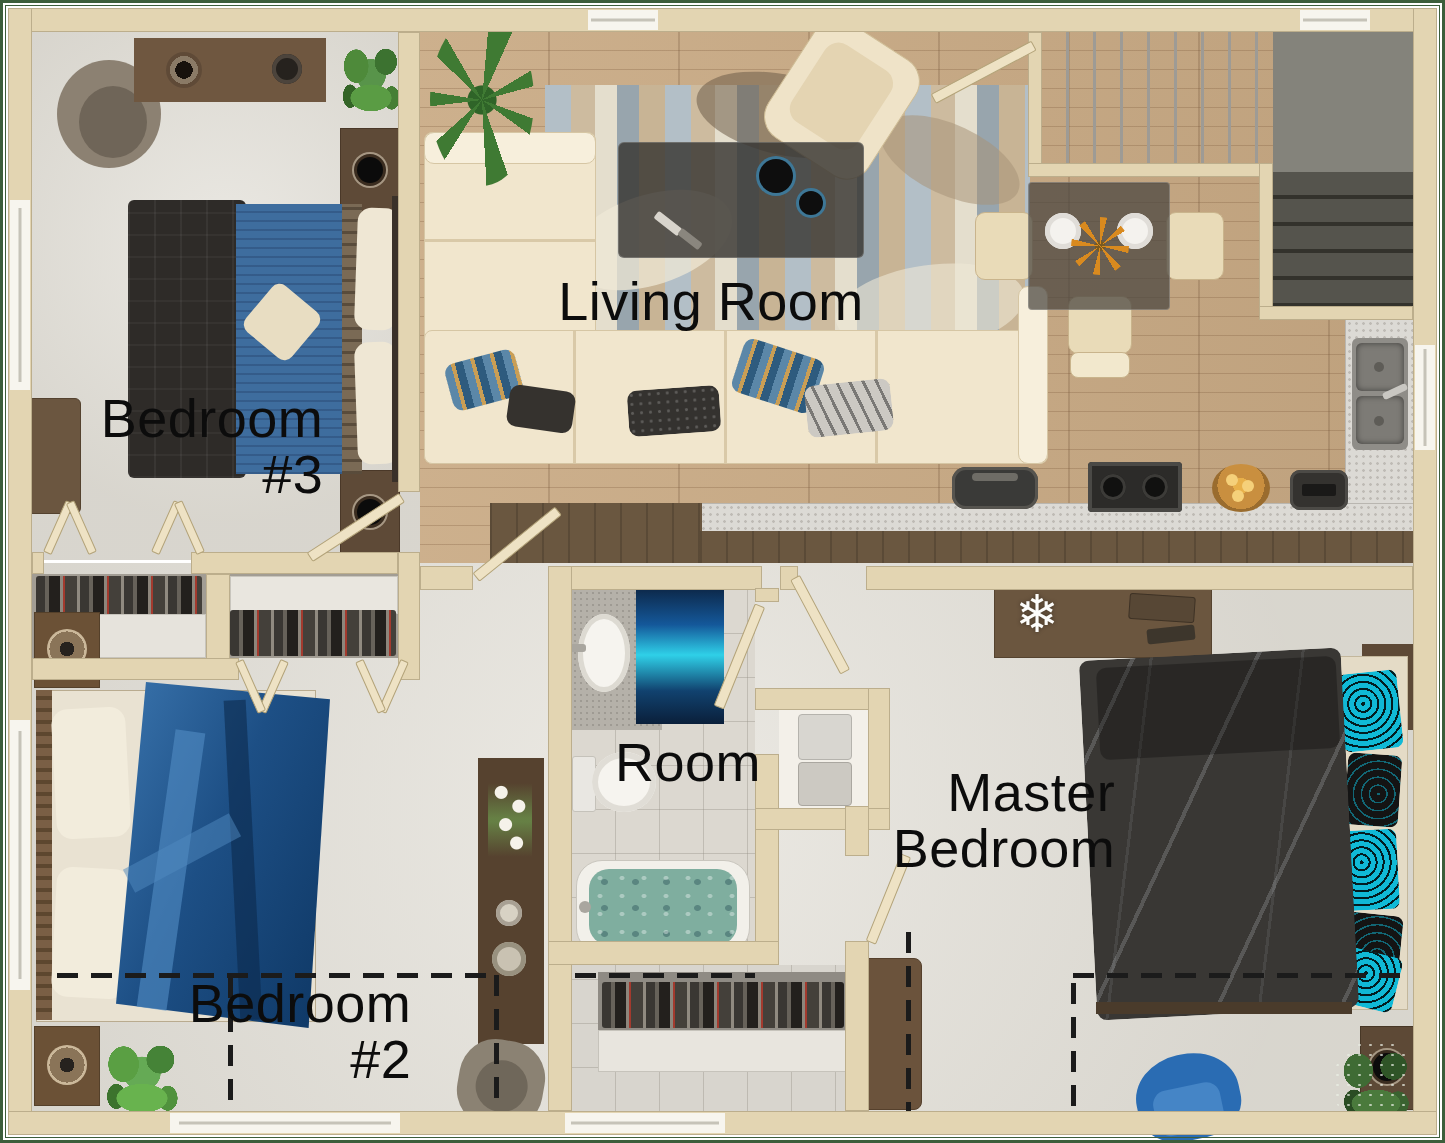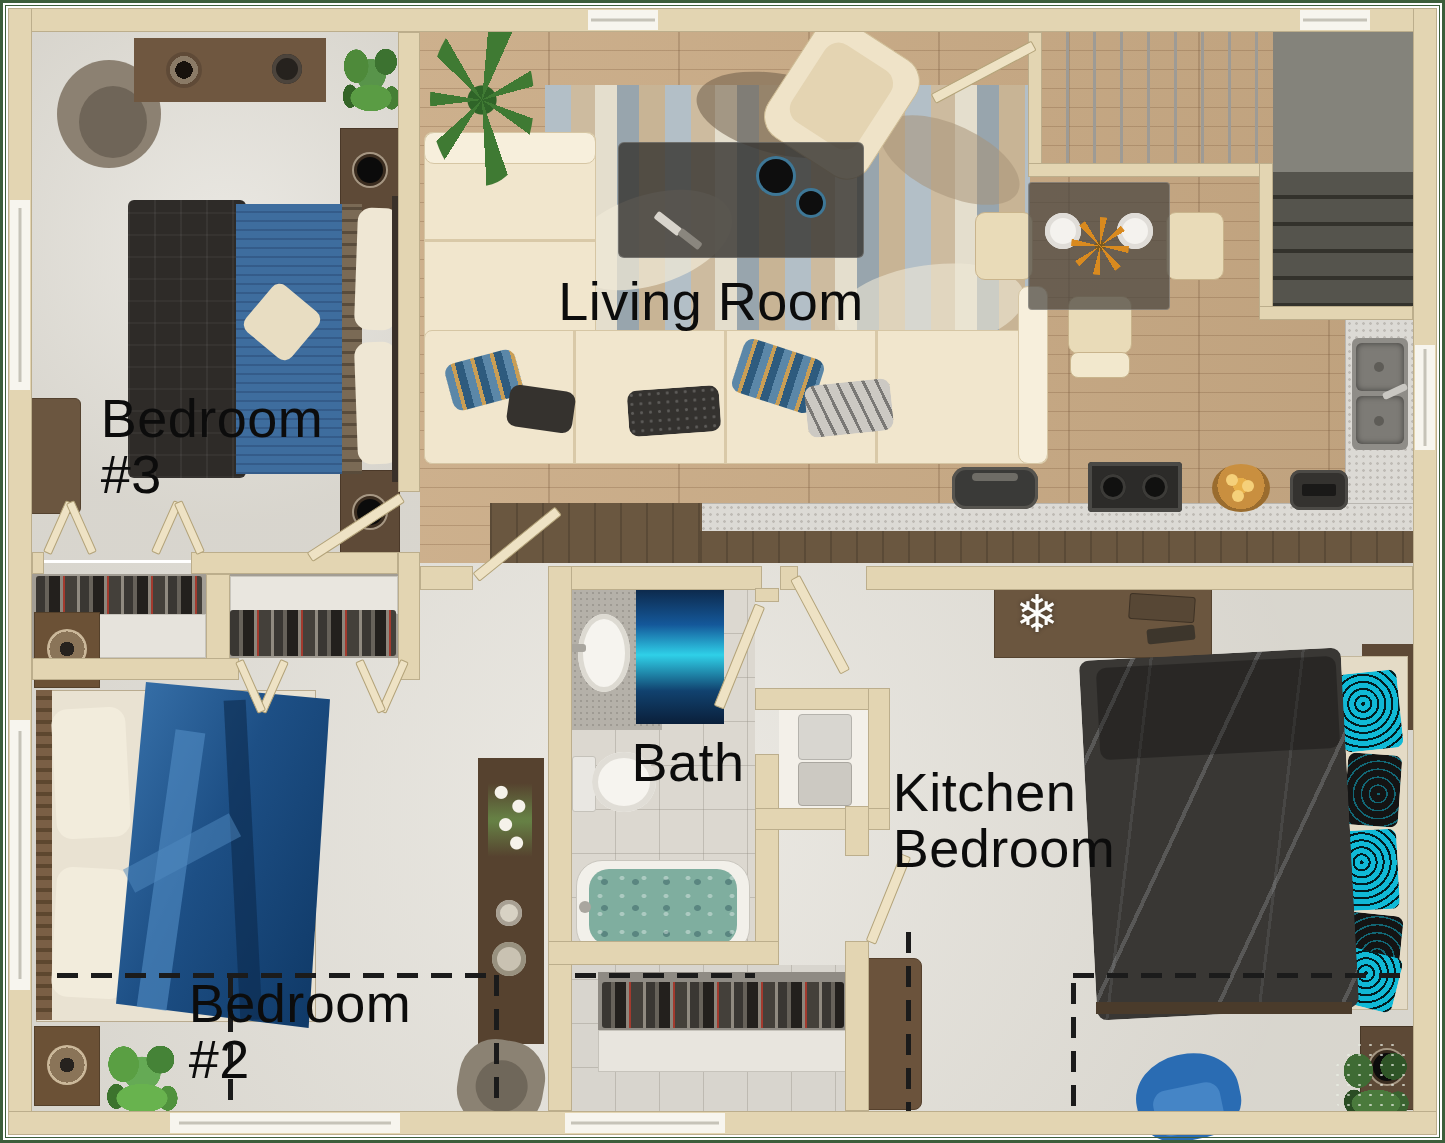--- a/index.html
+++ b/index.html
@@ -19,21 +19,21 @@
         transform-origin:left center;z-index:40}
   .bifold{position:absolute;z-index:40}
   .bifold i{position:absolute;left:50%;width:7px;height:54px;background:#eee2c4;border:1px solid #b3a379;border-radius:2px}
   .bifold.up i{top:0;transform-origin:top center}
   .bifold.down i{bottom:0;transform-origin:bottom center}
   .bifold i.l{transform:translateX(-50%) rotate(24deg)}
   .bifold i.r{transform:translateX(-50%) rotate(-24deg)}
   .dash-h{position:absolute;height:5px;background:repeating-linear-gradient(90deg,#1b1b1b 0 21px,transparent 21px 34px);z-index:45}
   .dash-v{position:absolute;width:5px;background:repeating-linear-gradient(180deg,#1b1b1b 0 21px,transparent 21px 34px);z-index:45}
   .label{position:absolute;transform:translate(-50%,-50%);font-size:54px;line-height:1.04;color:#0c0c0c;
-         white-space:nowrap;z-index:50;text-align:left;letter-spacing:.5px}
+         white-space:nowrap;z-index:50;text-align:right;letter-spacing:.5px}
   
   .carpet{background:#e1ded6;background-image:radial-gradient(circle at 50% 40%,rgba(255,255,255,.3),rgba(0,0,0,.04) 75%)}
   .carpet2{background:#e4e1d9;background-image:radial-gradient(circle at 45% 45%,rgba(255,255,255,.28),rgba(0,0,0,.05) 80%)}
   .wood{background-color:#c9aa84;background-image:
         repeating-linear-gradient(180deg,transparent 0 18px,rgba(120,85,55,.28) 18px 19px),
         repeating-linear-gradient(90deg,transparent 0 128px,rgba(100,70,45,.22) 128px 130px),
         linear-gradient(90deg,rgba(255,255,255,.07),rgba(0,0,0,.05))}
   .tile{background:#dcd8d0;background-image:
         repeating-linear-gradient(0deg,transparent 0 43px,rgba(150,145,135,.4) 43px 44px),
         repeating-linear-gradient(90deg,transparent 0 43px,rgba(150,145,135,.4) 43px 44px)}
@@ -228,21 +228,21 @@
   </div>
   <div class="furn" style="left:576px;top:860px;width:172px;height:92px;background:#f2f0ea;border:1px solid #c9c6be;border-radius:26px">
     <div class="abs" style="left:12px;top:8px;width:148px;height:76px;border-radius:20px;background-color:#7fae9f;
                 background-image:radial-gradient(rgba(255,255,255,.35) 2px,transparent 3px),radial-gradient(rgba(20,60,70,.35) 3px,transparent 4px);background-size:22px 18px,31px 26px"></div>
     <div class="abs" style="left:2px;top:40px;width:12px;height:12px;border-radius:50%;background:#a9a69f"></div>
   </div>
 
   <div class="furn" style="left:798px;top:714px;width:52px;height:44px;background:#d8d6d0;border:1px solid #b5b3ad;border-radius:4px"></div>
   <div class="furn" style="left:798px;top:762px;width:52px;height:42px;background:#ccc9c2;border:1px solid #aaa7a0;border-radius:4px"></div>
 
-  <div class="label" style="left:688px;top:762px">Bath</div>
+  <div class="label" style="left:688px;top:762px">Room</div>
 
   <div class="furn" style="left:598px;top:972px;width:250px;height:62px;background:#8f8b84">
     <div class="abs shoes" style="left:4px;top:10px;width:242px;height:46px;border-radius:3px"></div>
   </div>
   <div class="furn" style="left:598px;top:1030px;width:250px;height:40px;background:#e8e5de;border:1px solid #c6c3bb"></div>
 
   <div class="furn" style="left:994px;top:582px;width:216px;height:74px;background:#6b563f;border:1px solid #55432f">
     <div class="abs" style="left:14px;top:2px;width:56px;height:56px;color:#fdfdfb;font-size:52px;line-height:58px;text-align:center;text-shadow:0 0 4px rgba(0,0,0,.4)">❄</div>
     <div class="abs" style="left:134px;top:12px;width:64px;height:24px;background:#574735;border:1px solid #3e3225;border-radius:3px;transform:rotate(4deg)"></div>
     <div class="abs" style="left:152px;top:44px;width:48px;height:15px;background:#3d362c;border-radius:3px;transform:rotate(-6deg)"></div>
@@ -275,21 +275,21 @@
        radial-gradient(closest-side at 70% 30%,#2f5427 0 50%,transparent 51%),
        radial-gradient(closest-side at 50% 72%,#4a7a3c 0 55%,transparent 56%),
        radial-gradient(closest-side at 25% 70%,#2a4c23 0 45%,transparent 46%),
        radial-gradient(closest-side at 75% 72%,#3a6230 0 48%,transparent 49%);
        background-blend-mode:normal">
     <div class="abs" style="left:0;top:0;width:100%;height:100%;border-radius:50%;background-image:radial-gradient(rgba(235,240,230,.7) 1px,transparent 1.6px);background-size:11px 10px"></div>
   </div>
   <div class="furn" style="left:858px;top:958px;width:62px;height:150px;background:#6b533c;border:1px solid #55402c;border-radius:8px"></div>
 
   <div class="label" style="left:1004px;top:820px">
-    <div>Kitchen</div>
+    <div>Master</div>
     <div>Bedroom</div>
   </div>
 
   <div class="wall" style="left:8px;top:8px;width:1429px;height:24px"></div>
   <div class="wall" style="left:8px;top:8px;width:24px;height:1127px"></div>
   <div class="wall" style="left:1413px;top:8px;width:24px;height:1127px"></div>
   <div class="wall" style="left:8px;top:1111px;width:1429px;height:24px"></div>
   <div class="wall" style="left:398px;top:32px;width:22px;height:460px"></div>
   <div class="wall" style="left:32px;top:552px;width:12px;height:22px"></div>
   <div class="wall" style="left:191px;top:552px;width:207px;height:22px"></div>

